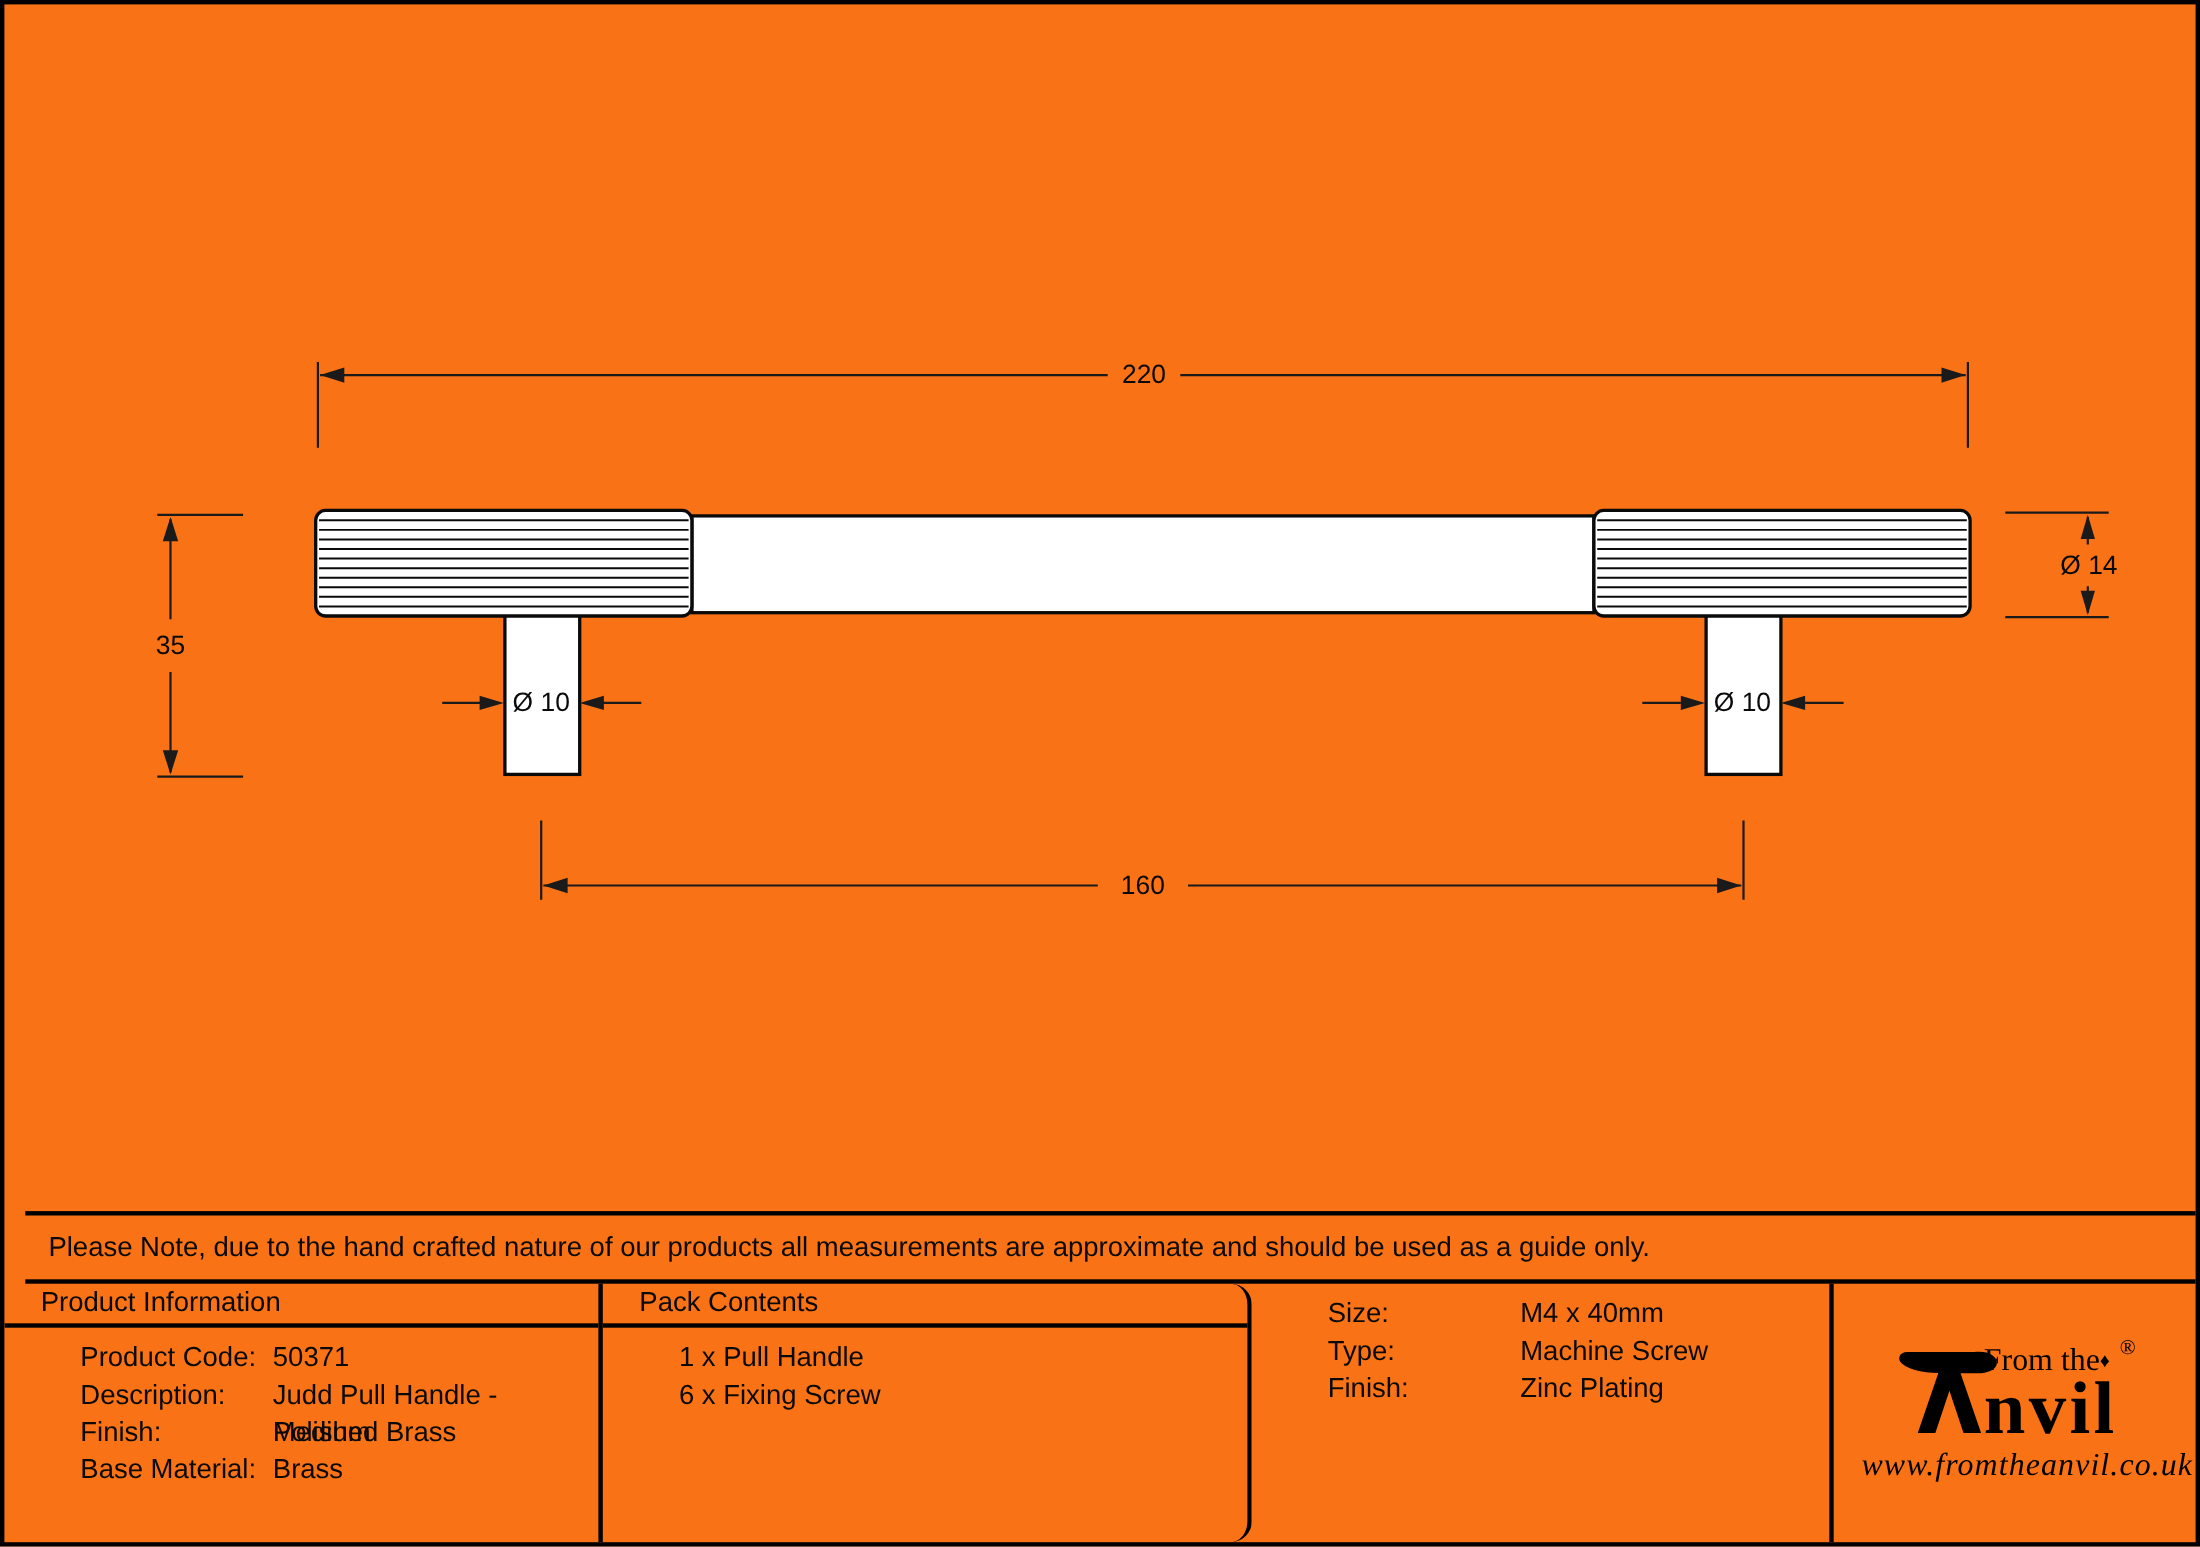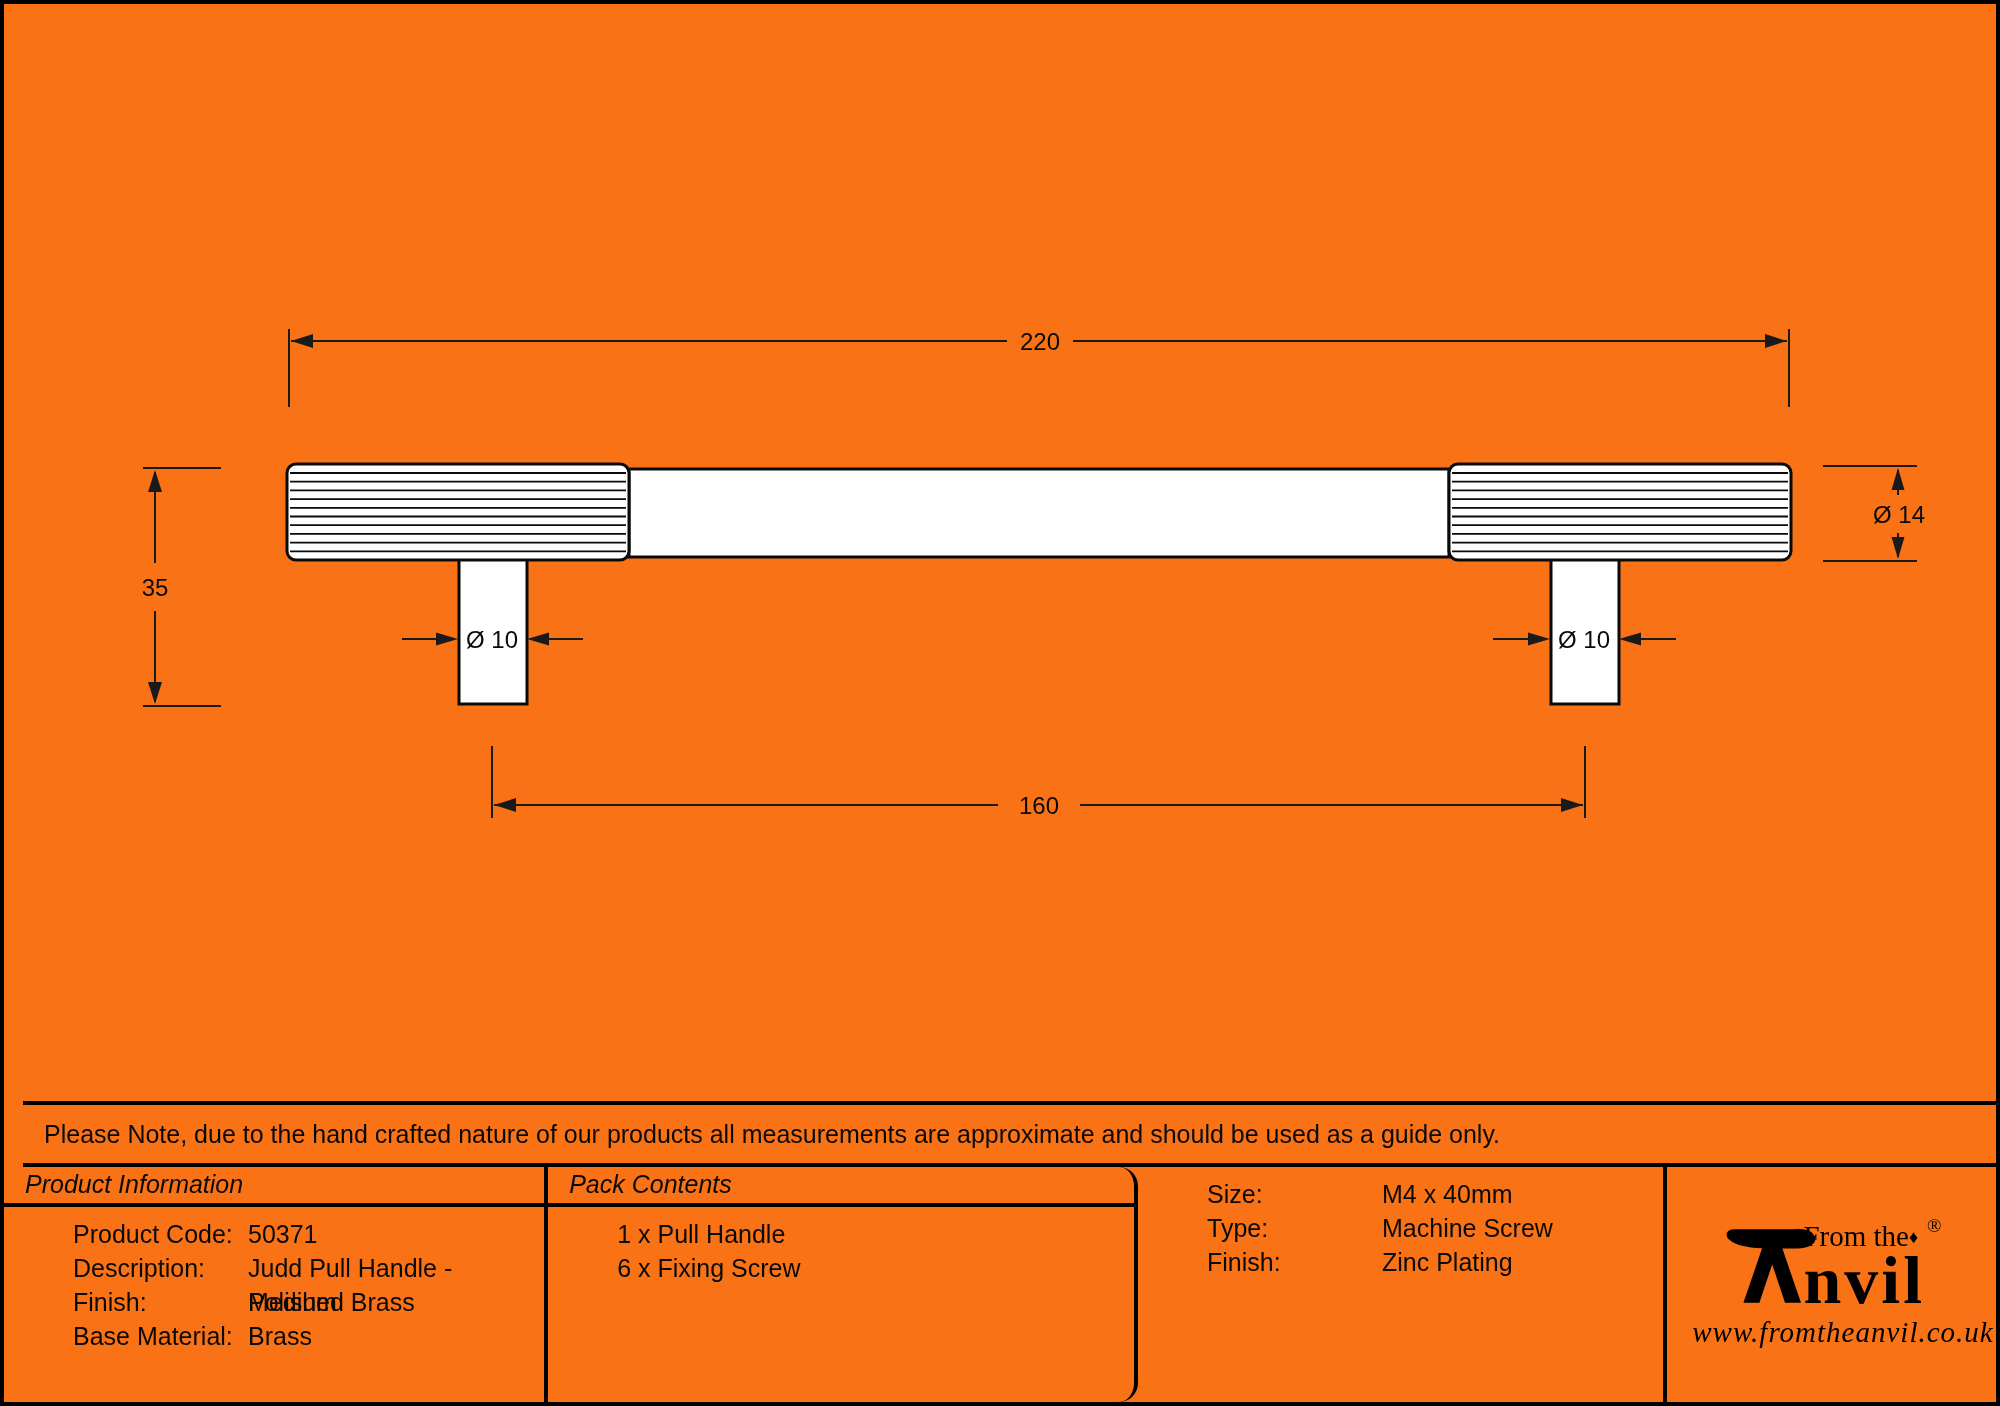--- a/index.html
+++ b/index.html
@@ -24,21 +24,21 @@
   }
   .info-table { position:absolute; left:0; top:1163px; width:1992px; height:235px; display:flex; }
   .col { box-sizing:border-box; height:235px; }
   .col-bordered { border-right:4px solid #000; }
   .col-product { width:572px; }
   .col-pack    { width:620px;border-radius:19px; }
   .col-fixing  { width:556px; }
   .col-logo    { width:346px; display:flex; align-items:center; justify-content:center; }
   .col-header {
     box-sizing:border-box; height:40px; border-bottom:4px solid #000;
-    line-height:34px; padding-left:21px; font-size:25px;font-style:italic;
+    line-height:34px; padding-left:33px; font-size:25px;
   }
   .col-body { padding:10px 0 0 21px; font-size:25px;margin-left:48px; }
   .kv-row { display:flex; height:34px; line-height:34px; }
   .k { width:175px; flex:none; }
   .item { height:34px; line-height:34px; }
 
   .logo { font-family:"Liberation Serif", serif; color:#000; text-align:center; }
   .logo-main { display:flex; align-items:flex-start; justify-content:center; }
   .anvil-icon { display:block; margin-top:6px; }
   .logo-words { margin-left:-14px; }

